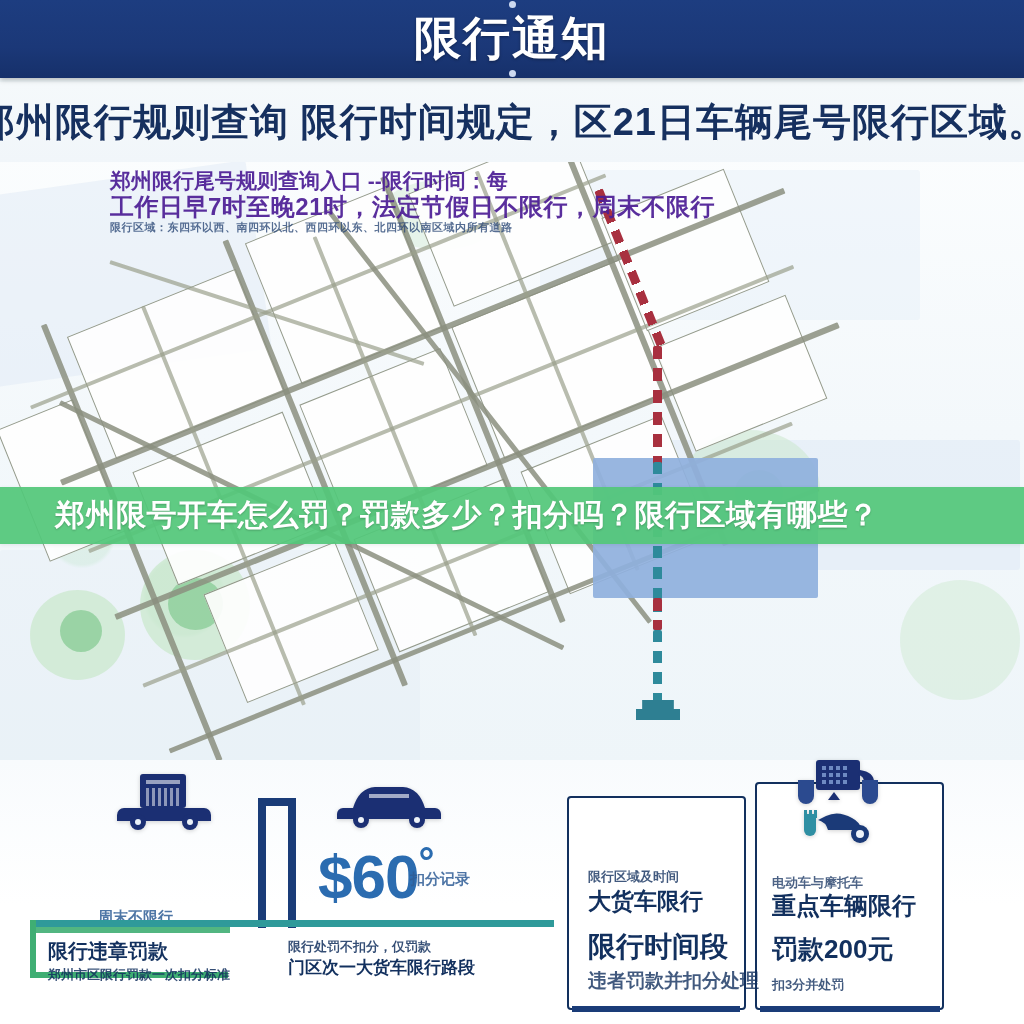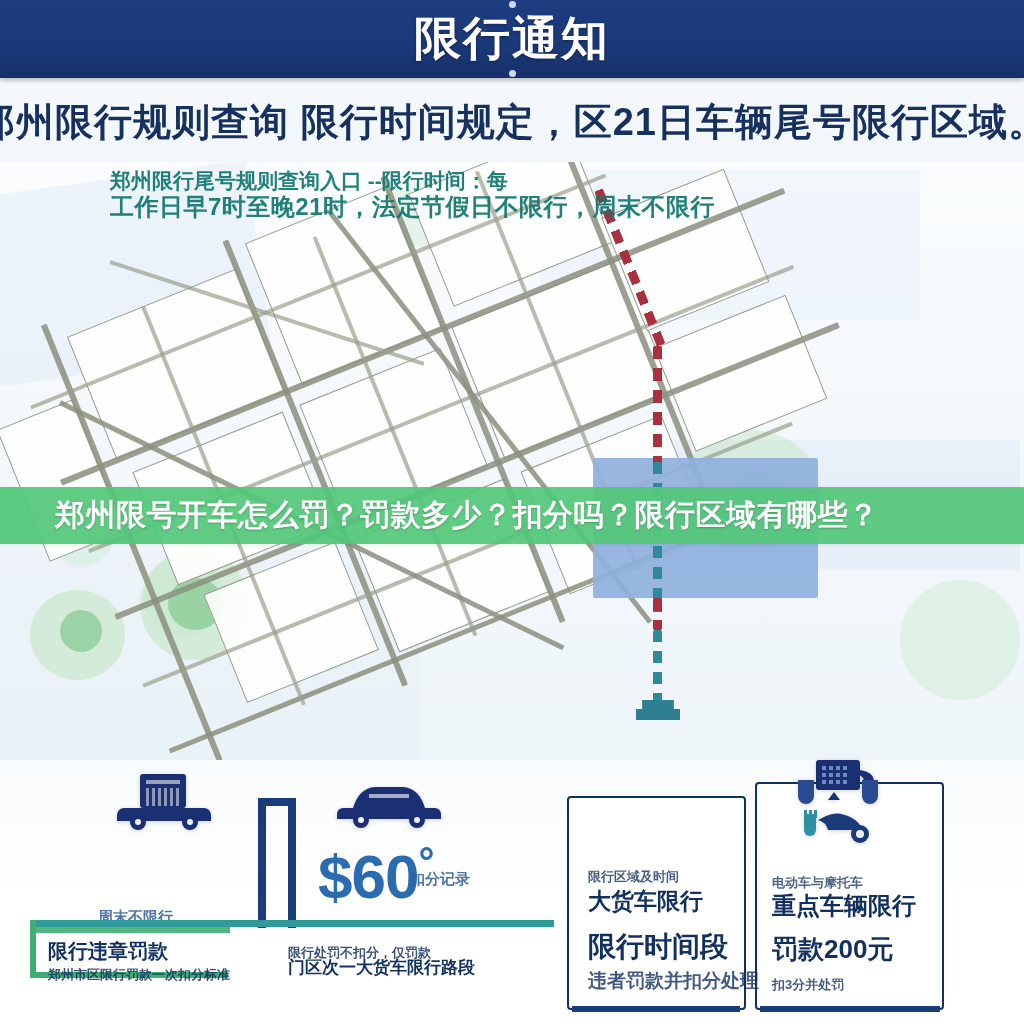--- a/index.html
+++ b/index.html
@@ -42,21 +42,21 @@
     color:#16305f;font-size:38px;font-weight:bold;letter-spacing:1px;
     white-space:nowrap;filter:blur(.3px);
     text-shadow:0 1px 1px rgba(255,255,255,.6);
   }
 
   
   .caption-wrap{
     position:absolute;left:110px;top:168px;width:720px;height:70px;z-index:29;
   }
   .caption-line{
-    color:#0f766e;font-weight:bold;white-space:nowrap;filter:blur(.45px);
+    color:#4c1d95;font-weight:bold;white-space:nowrap;filter:blur(.45px);
     opacity:.92;
   }
   .caption-l1{font-size:21px;line-height:26px;}
   .caption-l2{font-size:24px;line-height:25px;letter-spacing:.5px;}
   .caption-l3{font-size:11px;line-height:16px;color:#2d4a78;opacity:.8;letter-spacing:.5px;}
 
   
   .map{
     position:absolute;left:0;top:150px;width:1024px;height:620px;
     background:
@@ -234,20 +234,21 @@
     <span class="header-dot"></span>
   </div>
 
   <div class="subtitle-wrap">
     <span class="subtitle">郑州限行规则查询 限行时间规定，区21日车辆尾号限行区域。</span>
   </div>
 
   <div class="caption-wrap">
     <div class="caption-line caption-l1">郑州限行尾号规则查询入口 --限行时间：每</div>
     <div class="caption-line caption-l2">工作日早7时至晚21时，法定节假日不限行，周末不限行</div>
+    <div class="caption-line caption-l3">限行区域：东四环以西、南四环以北、西四环以东、北四环以南区域内所有道路</div>
   </div>
 
   <div class="green-banner">
     <span class="green-banner-text">郑州限号开车怎么罚？罚款多少？扣分吗？限行区域有哪些？</span>
   </div>
 
   <div class="bottom">
 
     <svg class="veh-icon" width="108" height="62" viewBox="0 0 108 62" style="left:110px;top:10px;">
       <rect x="30" y="4" width="46" height="34" rx="3" fill="#1b2f73"></rect>
@@ -289,21 +290,21 @@
     <div class="connector" style="left:258px;top:38px;width:38px;height:8px;border-radius:4px 4px 0 0;"></div>
     <div class="connector teal" style="left:30px;top:160px;width:430px;height:7px;"></div>
     <div class="connector green" style="left:30px;top:167px;width:200px;height:6px;opacity:.9;"></div>
     <div class="connector teal" style="left:292px;top:160px;width:262px;height:7px;"></div>
     <div class="connector green" style="left:30px;top:160px;width:6px;height:58px;"></div>
     <div class="connector green" style="left:30px;top:212px;width:198px;height:6px;"></div>
 
     <div class="info-label" style="left:48px;top:178px;">限行违章罚款</div>
     <div class="info-label small" style="left:48px;top:206px;">郑州市区限行罚款一次扣分标准</div>
 
-    <div class="info-label small" style="left:288px;top:184px;">限行处罚不扣分，仅罚款</div>
+    <div class="info-label small" style="left:288px;top:178px;">限行处罚不扣分，仅罚款</div>
     <div class="info-label" style="left:288px;top:196px;font-size:17px;">门区次一大货车限行路段</div>
 
     <div class="card" style="left:567px;top:36px;width:175px;height:210px;"></div>
     <div class="card" style="left:755px;top:22px;width:185px;height:224px;"></div>
 
     <div class="card-text" style="left:588px;top:108px;font-size:13px;opacity:.8;">限行区域及时间</div>
     <div class="card-text" style="left:588px;top:126px;font-size:23px;">大货车限行</div>
     <div class="card-text" style="left:588px;top:168px;font-size:28px;">限行时间段</div>
     <div class="card-text" style="left:588px;top:208px;font-size:19px;opacity:.8;">违者罚款并扣分处理</div>
 

